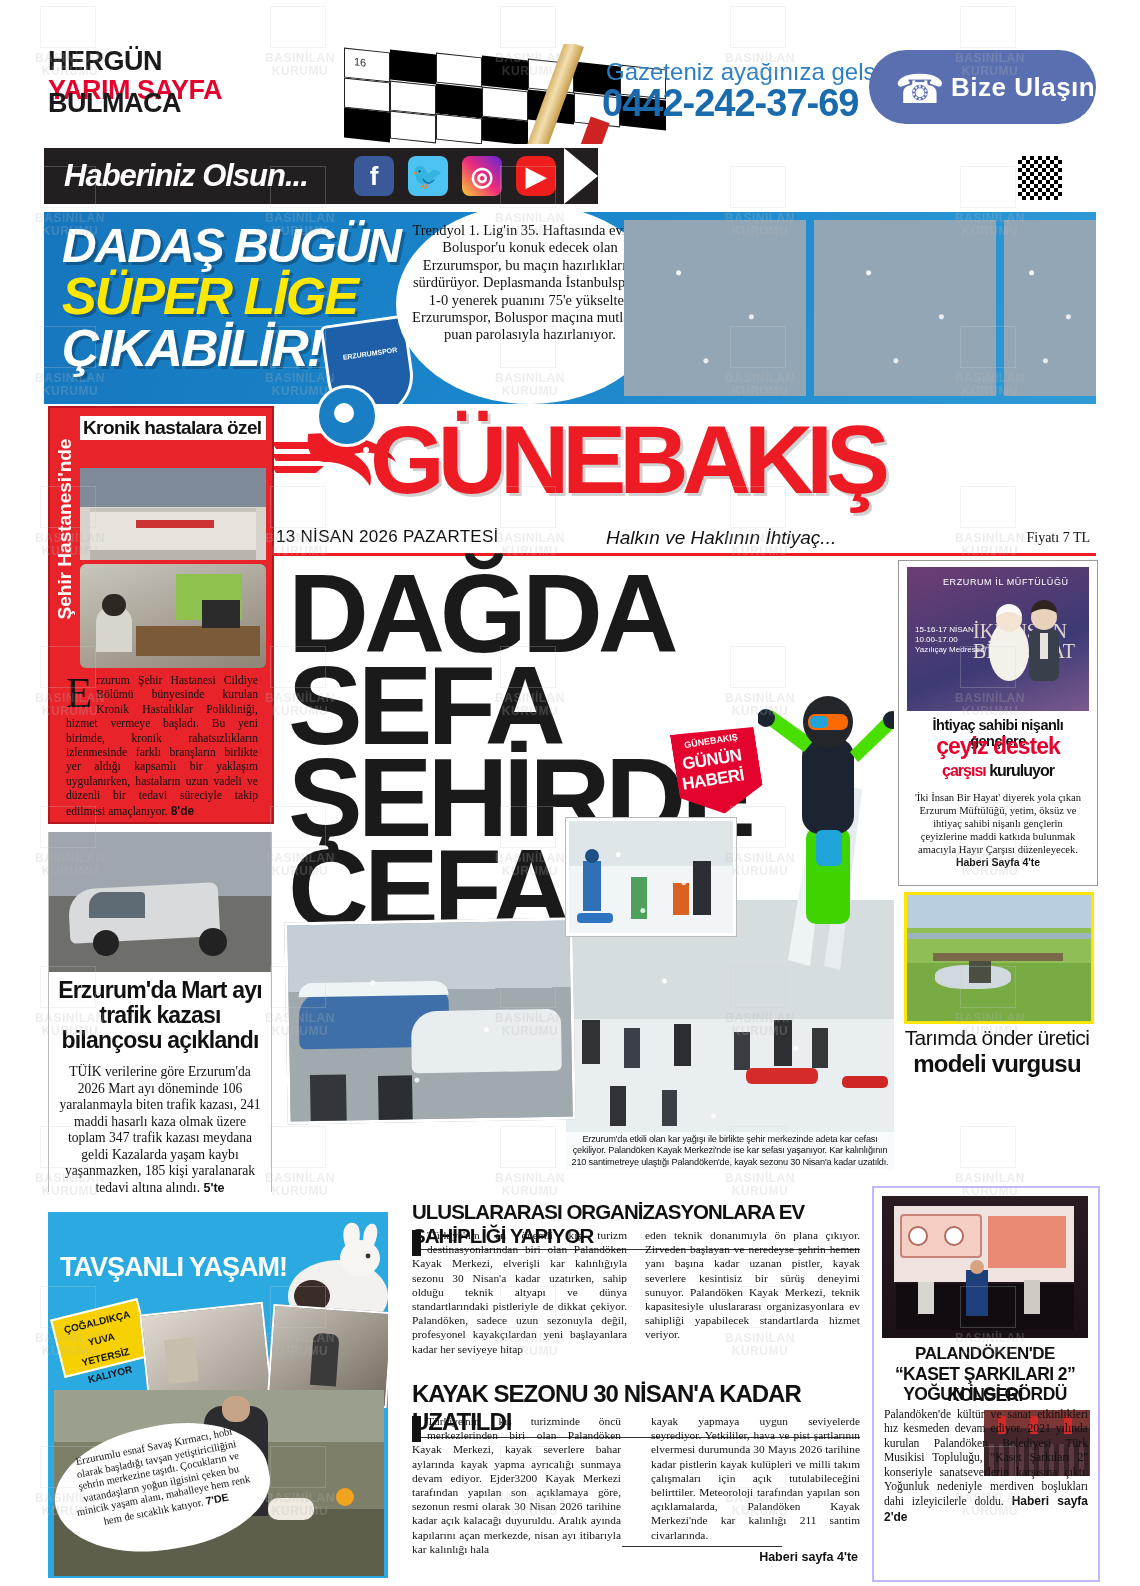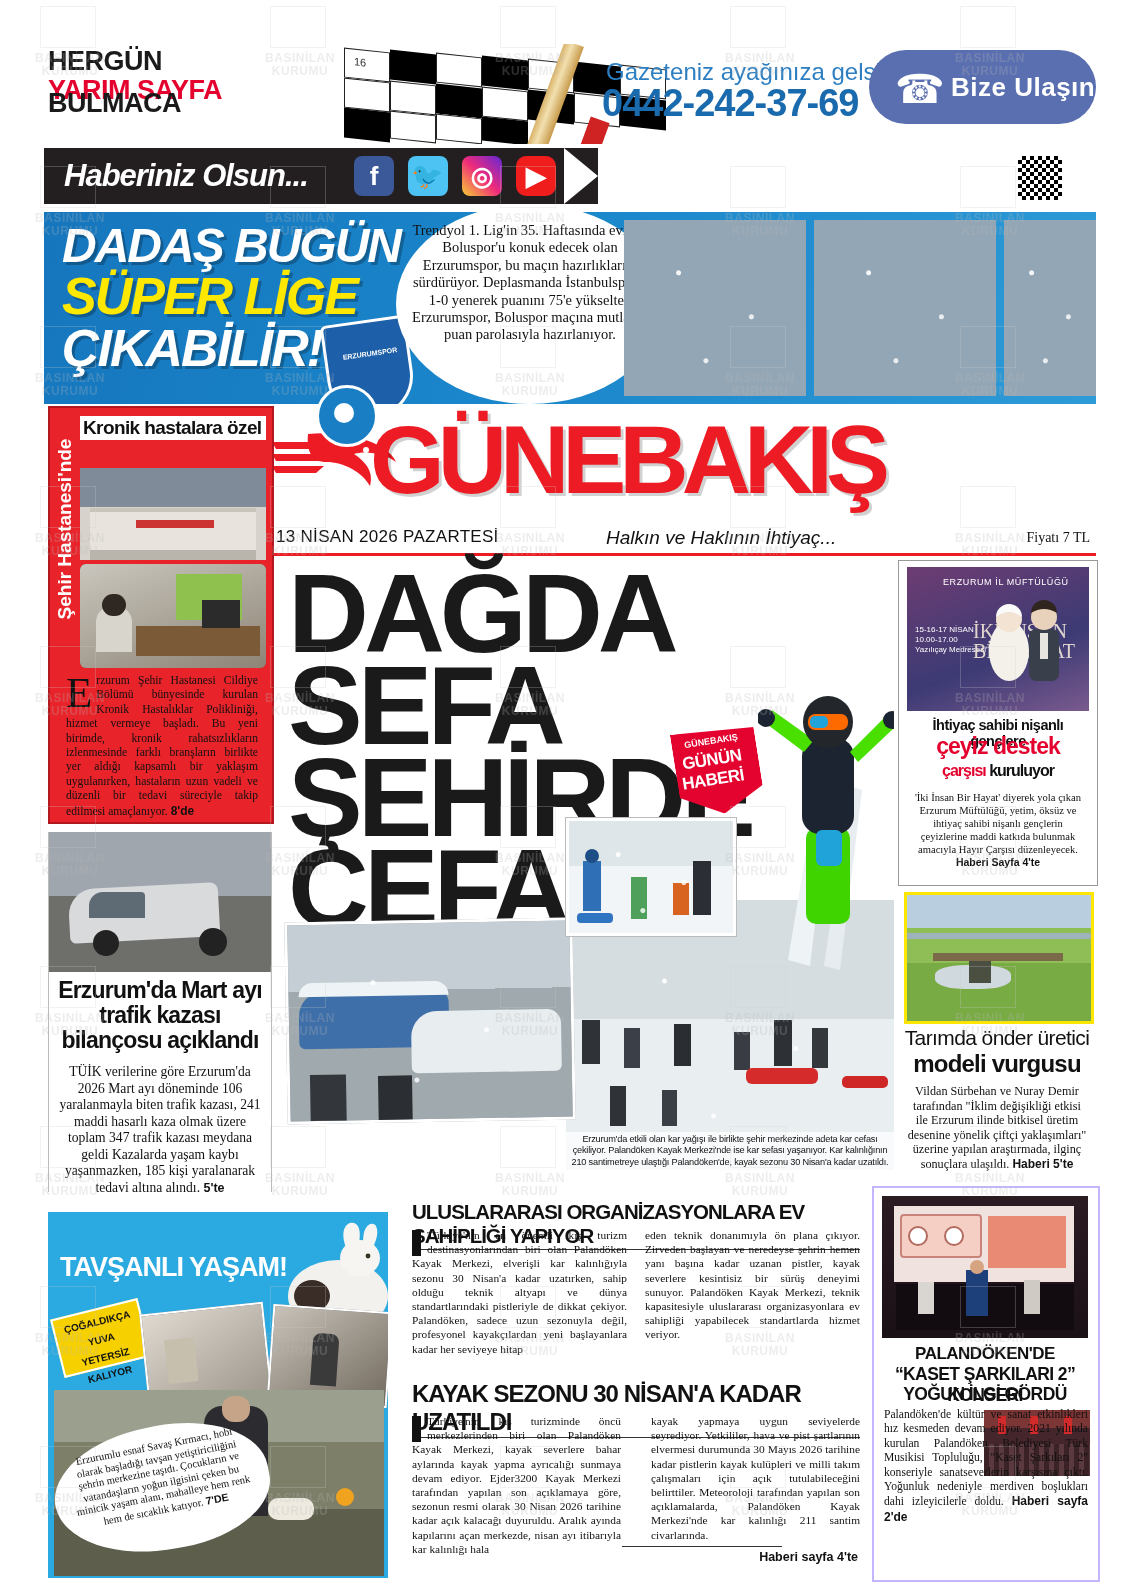--- a/index.html
+++ b/index.html
@@ -487,24 +487,20 @@
   <div id="agri">
     <div id="ag-photo">
       <div style="position:absolute;inset:0;background:linear-gradient(#b9cfe0 0 26%,#8fbd56 26% 54%,#79ab45 54% 100%);"></div>
       <div style="position:absolute;left:0;top:30%;width:100%;height:6px;background:#9fb3bd;"></div>
       <div style="position:absolute;left:28px;top:70px;width:76px;height:24px;background:#cfd9de;border-radius:40%;"></div>
       <div style="position:absolute;left:62px;top:60px;width:22px;height:28px;background:#4b4f42;"></div>
       <div style="position:absolute;left:26px;top:58px;width:130px;height:8px;background:#7a6a4a;"></div>
     </div>
     <div id="ag-h1">Tarımda önder üretici</div>
     <div id="ag-h2">modeli vurgusu</div>
-    <div id="ag-body">
-      <span>Vildan Sürbehan ve Nuray Demir tarafından "İklim değişikliği etkisi ile Erzurum ilinde bitkisel üretim desenine yönelik çiftçi yaklaşımları" üzerine yapılan araştırmada, ilginç sonuçlara ulaşıldı.</span>
-      <span class="ref">Haberi 5'te</span>
-    </div>
   </div>
 
   <div id="bottomart">
     <div class="ba-h" id="ba-h1">ULUSLARARASI ORGANİZASYONLARA EV SAHİPLİĞİ YAPIYOR</div>
     <div id="ba-cols1">
       <div class="ba-col">
         <span class="initbar"></span>
         <span>Türkiye'nin en önemli kış turizm destinasyonlarından biri olan Palandöken Kayak Merkezi, elverişli kar kalınlığıyla sezonu 30 Nisan'a kadar uzatırken, sahip olduğu teknik altyapı ve dünya standartlarındaki pistleriyle de dikkat çekiyor. Palandöken, sadece uzun sezonuyla değil, profesyonel kayakçılardan yeni başlayanlara kadar her seviyeye hitap</span>
       </div>
       <div class="ba-col">eden teknik donanımıyla ön plana çıkıyor. Zirveden başlayan ve neredeyse şehrin hemen yanı başına kadar uzanan pistler, kayak severlere kesintisiz bir sürüş deneyimi sunuyor. Palandöken Kayak Merkezi, teknik kapasitesiyle uluslararası organizasyonlara ev sahipliği yapabilecek standartlarda hizmet veriyor.</div>

